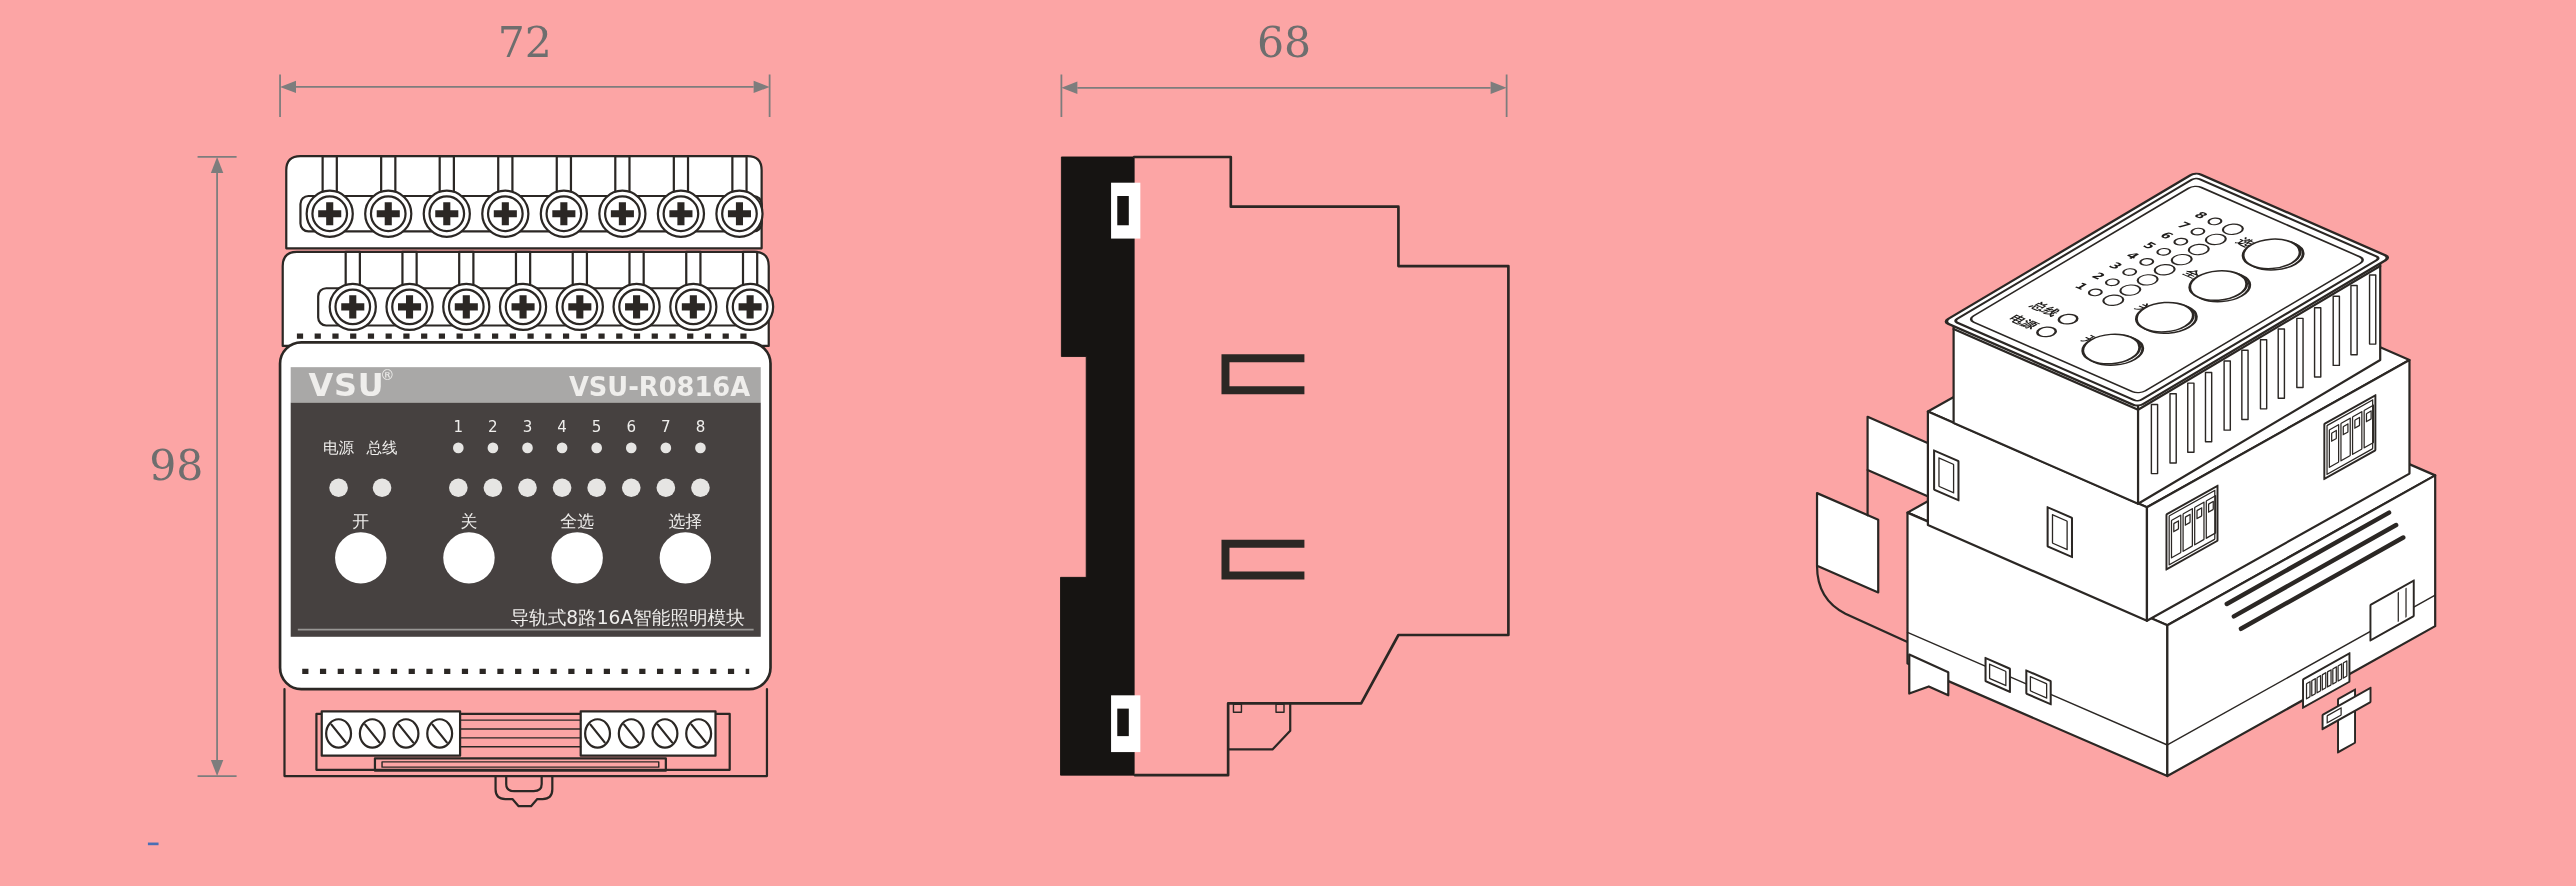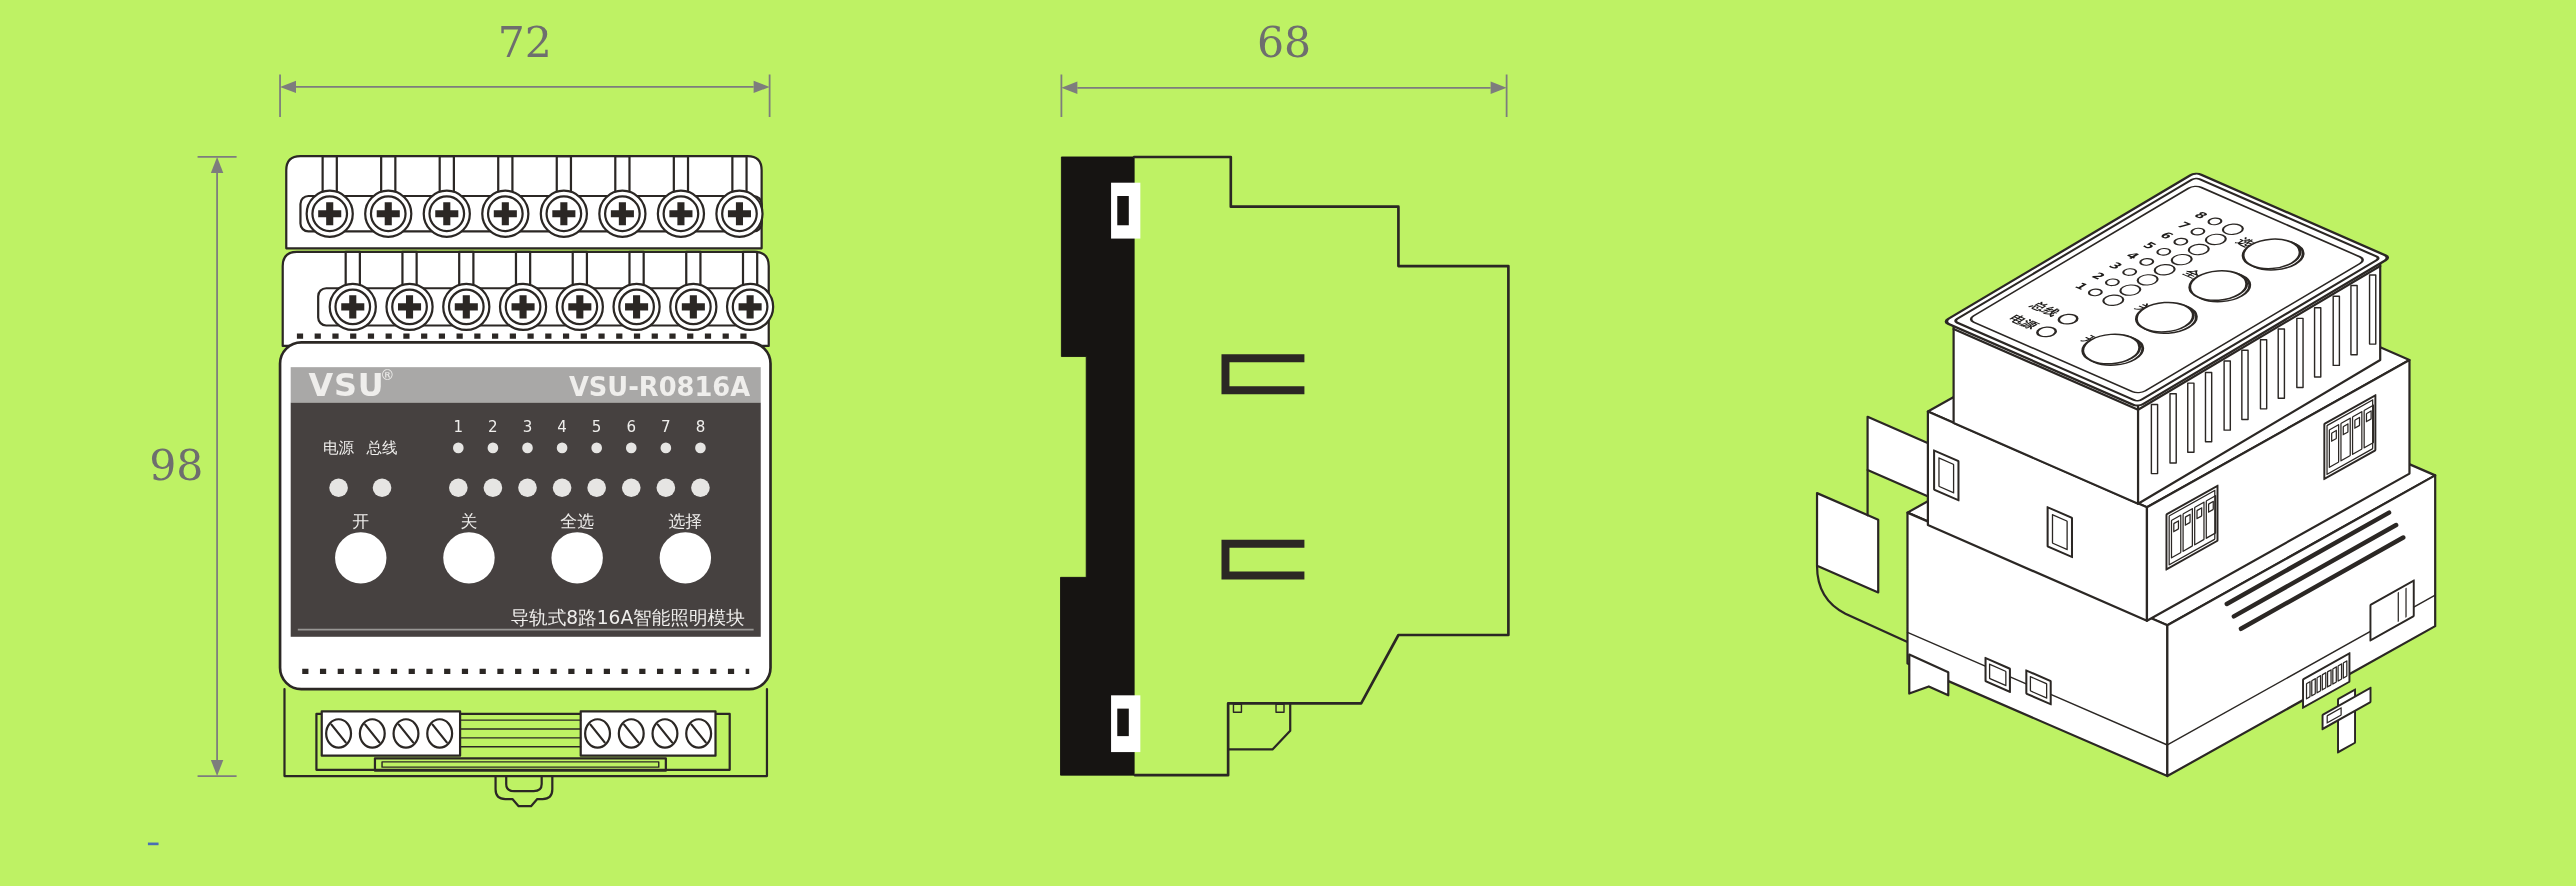--- a/index.html
+++ b/index.html
@@ -1,16 +1,16 @@
 <!DOCTYPE html>
 <html style="font-size:14px"><head>
 <meta charset="utf-8">
 <style>
   html,body{margin:0;padding:0;background:#ffffff;}
-  #canvas{position:relative;width:2576px;height:886px;background:#bef264;overflow:hidden;
+  #canvas{position:relative;width:2576px;height:886px;background:#fca5a5;overflow:hidden;
           font-family:"DejaVu Sans",sans-serif;}
   svg{position:absolute;left:0;top:0;}
   .ln  {fill:none;stroke:#2b2724;stroke-width:2.5;stroke-linejoin:round;stroke-linecap:round;}
   .lnf {fill:#ffffff;stroke:#2b2724;stroke-width:2.5;stroke-linejoin:round;}
   .thin{stroke-width:1.6;}
   .thk {stroke-width:3;}
   .dim {stroke:#7d7d7d;stroke-width:2;fill:none;}
   .dimarrow{fill:#7d7d7d;stroke:none;}
   .dimtext{font-family:"DejaVu Serif",serif;font-size:48px;fill:#6e6e6e;}
   .ptxt{fill:#efeeec;font-family:"DejaVu Sans",sans-serif;}

